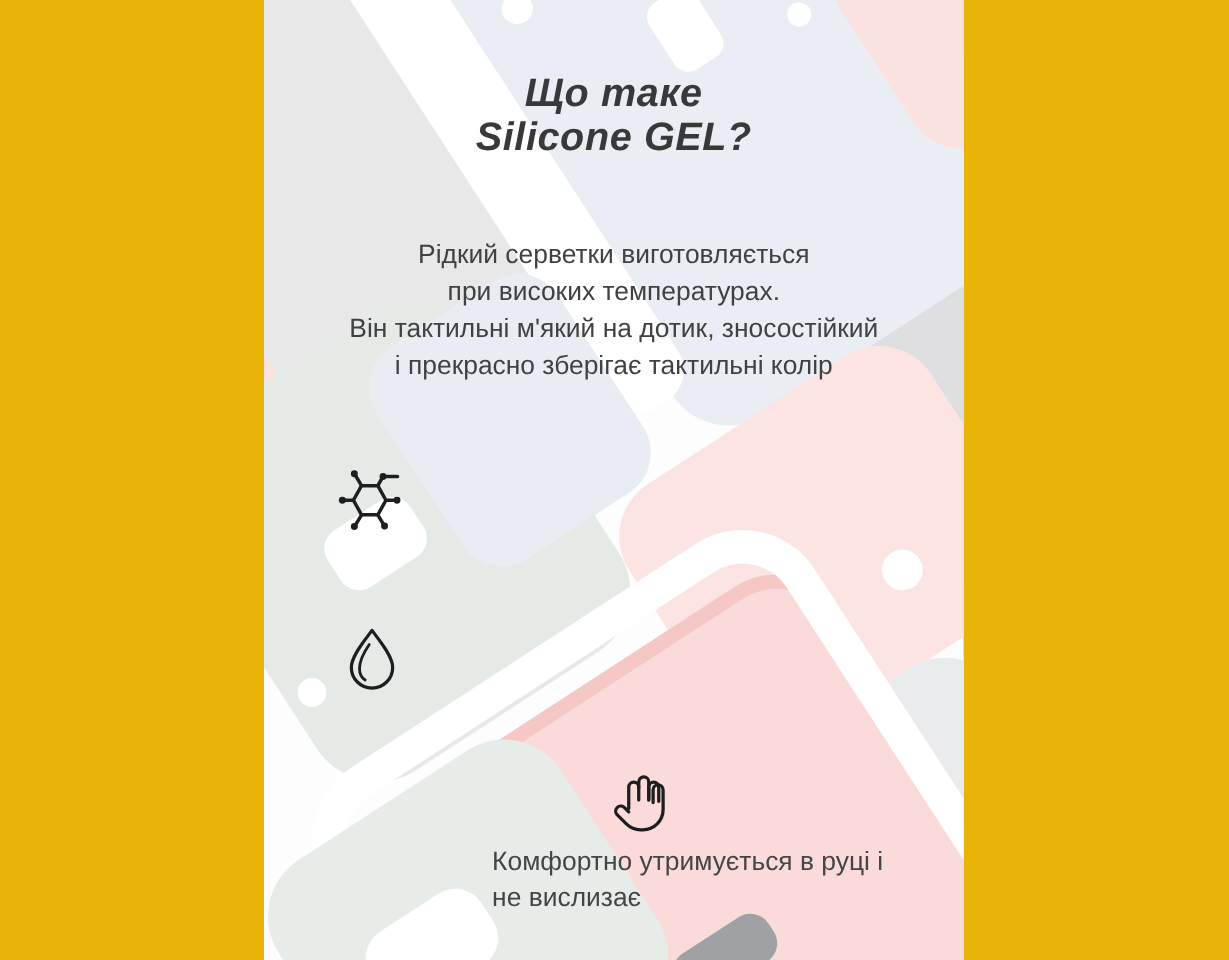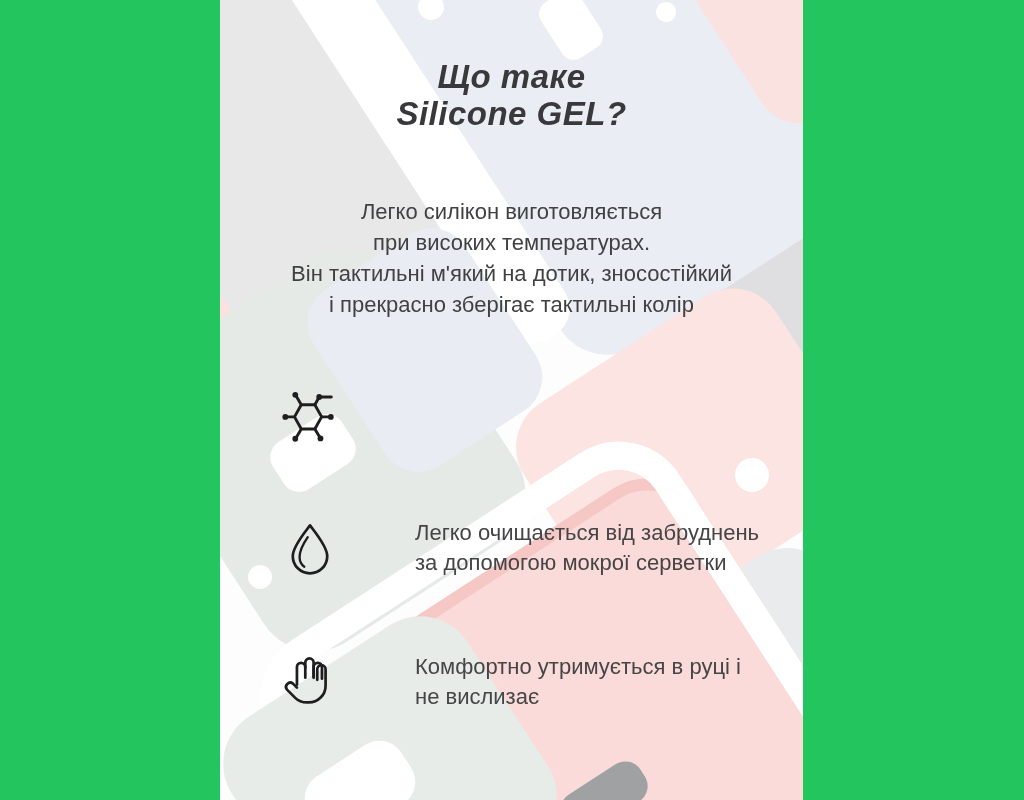--- a/index.html
+++ b/index.html
@@ -1,16 +1,16 @@
 <!DOCTYPE html>
 <html><head>
 <meta charset="utf-8">
 <style>
   html,body{margin:0;padding:0;background:#ffffff;}
-  .page{position:relative;width:1024px;height:800px;background:#22c55e;overflow:hidden;
+  .page{position:relative;width:1024px;height:800px;background:#eab308;overflow:hidden;
         font-family:"Liberation Sans",sans-serif;}
   .poster{position:absolute;left:220px;top:0;width:583px;height:800px;overflow:hidden;background:#fdfdfd;}
 
   
   .case{position:absolute;border-radius:48px;transform:rotate(-33deg);}
   .c-gray-right{left:440px;top:-30px;width:260px;height:520px;background:#dfdfe1;border-radius:44px;}
   .c-gray-tl{left:-150px;top:-230px;width:420px;height:560px;background:#e8e8e9;border-radius:56px;}
   .c-blue-top{left:200px;top:-200px;width:360px;height:520px;background:#eaedf3;border-radius:56px;}
   .c-pink-tr{left:498px;top:-90px;width:170px;height:200px;background:#f9e2e0;border-radius:44px;}
   .streak{left:150px;top:-160px;width:70px;height:540px;background:#ffffff;border-radius:30px;}
@@ -32,21 +32,21 @@
   .cam-cut-bl{left:85px;top:755px;width:110px;height:70px;background:#ffffff;border-radius:26px;}
   .nub{left:338px;top:776px;width:92px;height:44px;background:#9fa1a3;border-radius:18px;}
 
   
   .title{position:absolute;left:0;right:0;top:58px;z-index:10;text-align:center;
          font-size:33px;line-height:37px;font-weight:800;font-style:italic;
          color:#39393b;letter-spacing:.5px;}
   .intro{position:absolute;left:0;right:0;top:196px;z-index:10;text-align:center;
          font-size:22px;line-height:31px;color:#414143;}
   .feature{position:absolute;left:58px;right:8px;z-index:10;display:flex;align-items:center;height:86px;}
-  .f1{top:370px;} .f2{top:505px;} .f3{top:639px;}
+  .f1{top:370px;} .f2{top:505px;} .f3{top:639px;flex-direction:column;}
   .f-icon{flex:none;width:64px;height:64px;display:flex;align-items:center;justify-content:center;}
   .f-text{margin-left:73px;font-size:22px;line-height:30px;color:#454547;}
   svg{display:block;}
 </style>
 </head>
 <body>
 
 <div class="page">
   <div class="poster">
 
@@ -74,21 +74,21 @@
       <div class="case cam-cut-bl"></div>
       <div class="case nub"></div>
     </div>
 
     <div class="title">
       <div>Що таке</div>
       <div>Silicone GEL?</div>
     </div>
 
     <div class="intro">
-      <div>Легко силікон виготовляється</div>
+      <div>Рідкий серветки виготовляється</div>
       <div>при високих температурах.</div>
       <div>Він тактильні м'який на дотик, зносостійкий</div>
       <div>і прекрасно зберігає тактильні колір</div>
     </div>
 
     <div class="feature f1">
       <div class="f-icon">
         <svg width="62" height="62" viewBox="0 0 64 64" fill="none" stroke="#1e1e20" stroke-width="3" stroke-linecap="round" stroke-linejoin="round">
           <path d="M44 36 L37 23.5 L23 23.5 L16 36 L23 48.5 L37 48.5 Z"></path>
           <path d="M44 36 H52.5"></path>
@@ -107,24 +107,20 @@
       </div>
     </div>
 
     <div class="feature f2">
       <div class="f-icon">
         <svg width="58" height="58" viewBox="0 0 64 64" fill="none" stroke="#1e1e20" stroke-width="3" stroke-linecap="round" stroke-linejoin="round">
           <path d="M32 7 C 27 14 13 30 13 41 a19 19 0 0 0 38 0 C 51 30 37 14 32 7 Z"></path>
           <path d="M29.5 20 C 24 28 20.5 35 20.5 42 c 0 5 2 8.5 5.2 10.6" stroke-width="2.6"></path>
         </svg>
       </div>
-      <div class="f-text">
-        <div>Легко очищається від забруднень</div>
-        <div>за допомогою мокрої серветки</div>
-      </div>
     </div>
 
     <div class="feature f3">
       <div class="f-icon">
         <svg width="58" height="58" viewBox="0 0 64 64" fill="none" stroke="#1e1e20" stroke-width="3" stroke-linecap="round" stroke-linejoin="round">
           <path d="M45.2 28.4 V15.4 a4.6 4.6 0 0 0 -9.2 0 v12"></path>
           <path d="M36 26 V10.6 a4.6 4.6 0 0 0 -9.2 0 v5.4"></path>
           <path d="M26.8 27.2 V15.4 a4.6 4.6 0 0 0 -9.2 0 v19.6"></path>
           <path d="M17.6 38.2 l-4.4 -4.4 a4.7 4.7 0 0 0 -6.6 6.6 l8.8 8.8 A18.6 18.6 0 0 0 28.6 54.6 h2 A18.6 18.6 0 0 0 49.2 36 V18 a4.6 4.6 0 0 0 -9.2 0 v11.6"></path>
         </svg>

